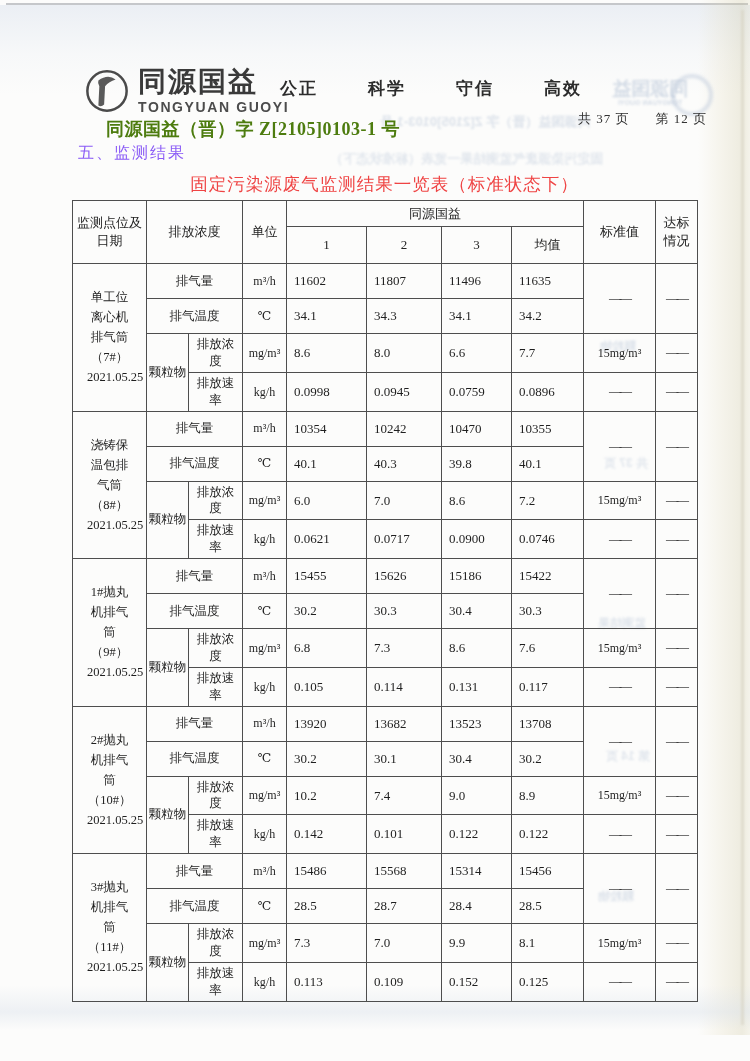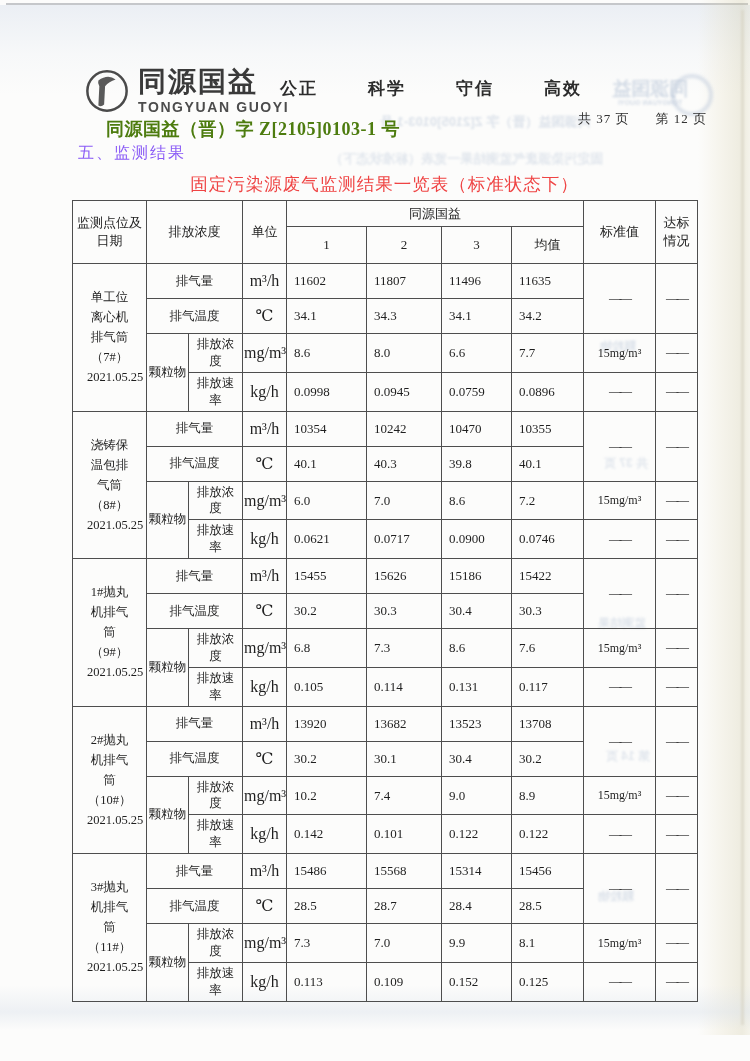--- a/index.html
+++ b/index.html
@@ -39,21 +39,21 @@
     border:1px solid #4e4e4e;font-weight:normal;font-size:12.5px;color:#1f1f1f;
     text-align:center;vertical-align:middle;padding:2px 3px;line-height:1.35;
     overflow:hidden;
   }
   .results thead tr.h1{height:26px;padding-left:8px;}
   .results thead tr.h2{height:37px;}
   .results tbody tr{height:35px;}
   .results th{font-size:13px;color:#222;}
   td.site-cell{font-size:12.5px;line-height:1.6;padding:2px 14px;}
   td.group{padding:2px 1px;font-size:12.5px;}
-  td.unit{padding:1px 1px;font-size:16px;}
+  td.unit{padding:1px 1px;font-size:12px;}
   td.val{text-align:left;padding-left:7px;font-size:13px;}
   td.std{font-size:12px;}
   .dash{letter-spacing:-2px;font-size:13px;color:#3e3e3e;}
 
   
   .ghost{position:absolute;transform:scaleX(-1);color:#aebdd2;filter:blur(1.3px);
     font-family:"Liberation Sans","DejaVu Sans",sans-serif;font-weight:bold;pointer-events:none;white-space:nowrap;}
   .ghost-circle{position:absolute;width:34px;height:34px;border:4px solid #c2cddd;border-radius:50%;
     filter:blur(1.5px);opacity:.55;pointer-events:none;}
 </style>

